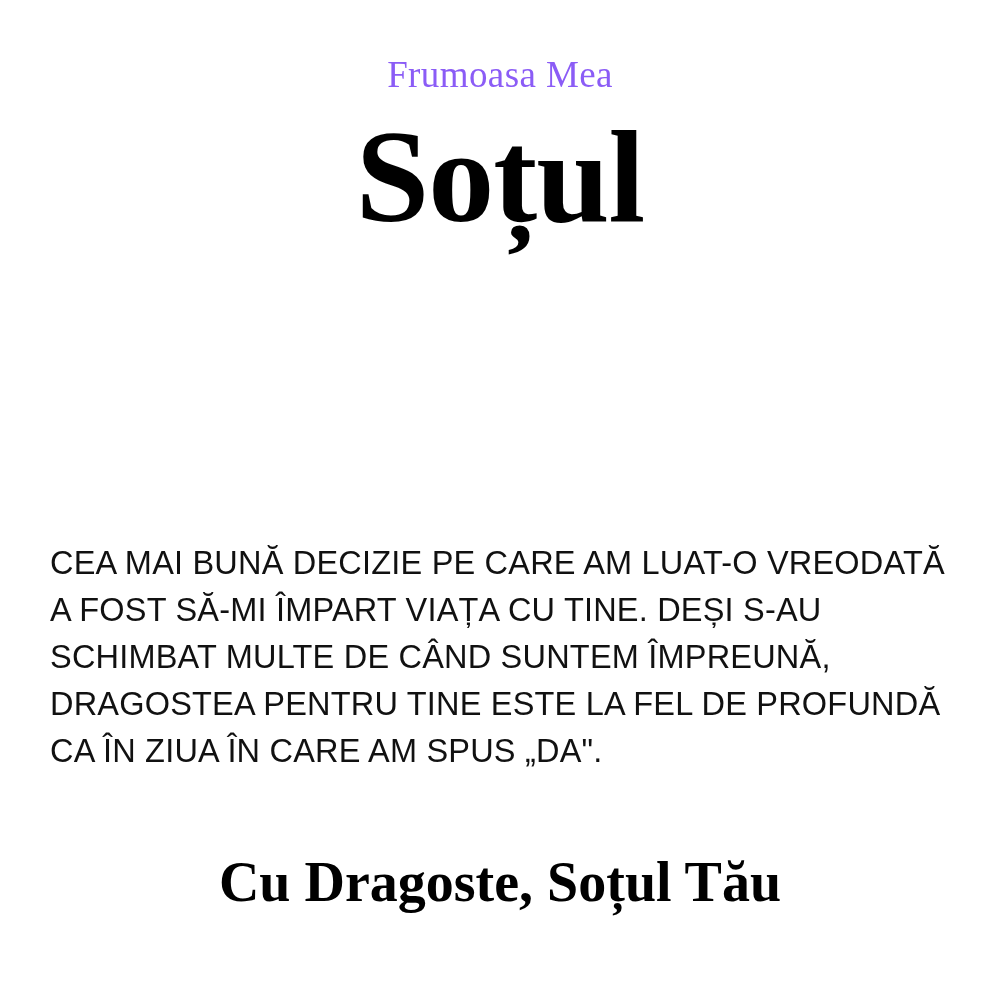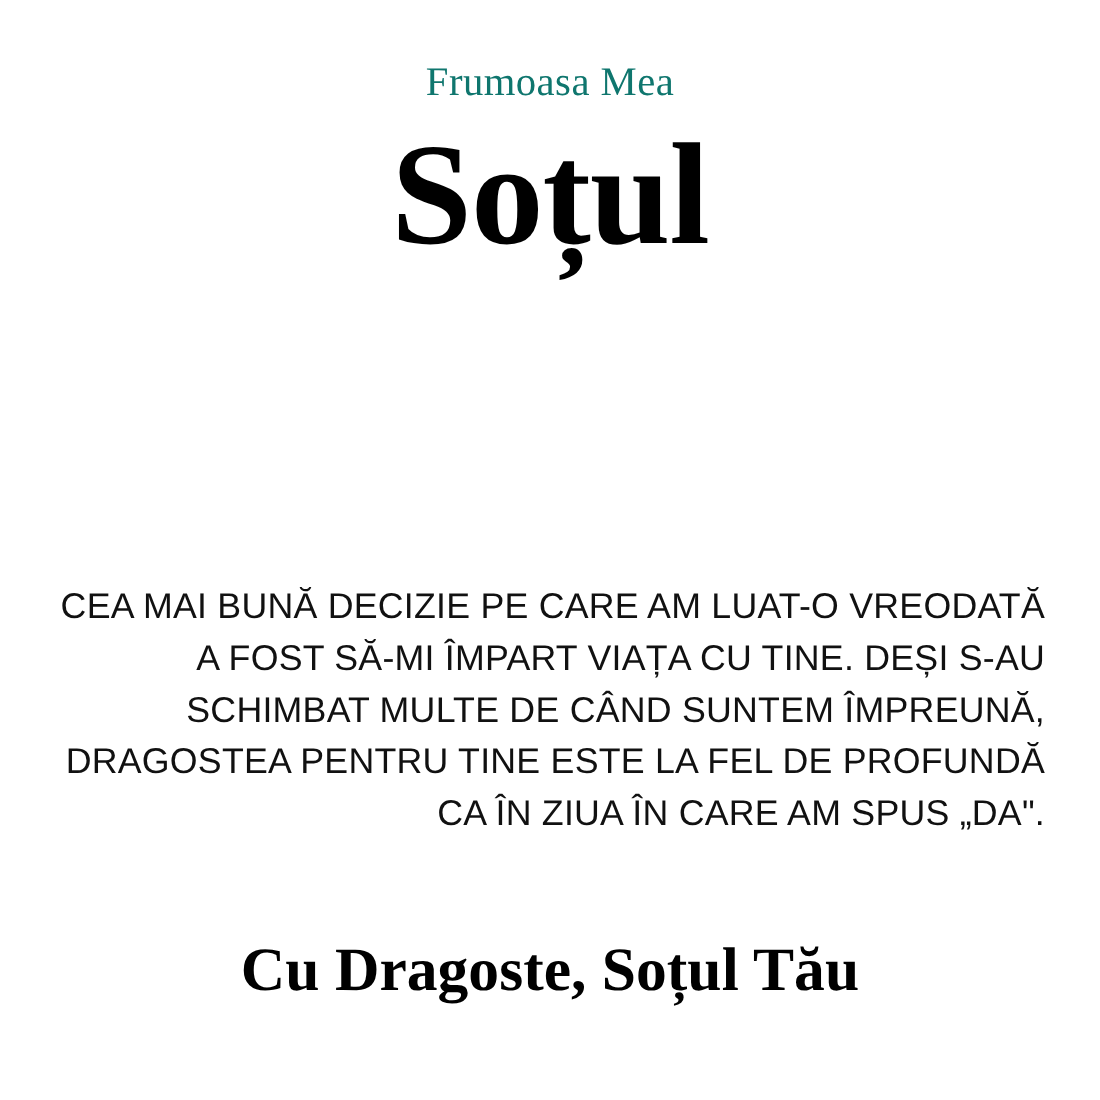--- a/index.html
+++ b/index.html
@@ -21,40 +21,40 @@
     box-sizing: border-box;
     display: flex;
     flex-direction: column;
     align-items: center;
   }
   .eyebrow {
     font-family: "Liberation Serif", serif;
     font-size: 37px;
     line-height: 1.1;
     letter-spacing: 0.4px;
-    color: #0f766e;
+    color: #8b5cf6;
     margin-top: 55px;
     text-align: center;
   }
   .headline {
     font-family: "Liberation Serif", serif;
     font-weight: bold;
     font-size: 132px;
     line-height: 1.05;
     letter-spacing: -1px;
     color: #000000;
     margin-top: 12px;
     text-align: center;
   }
   .body-block {
     position: absolute;
-    top: 528px;
+    top: 540px;
     left: 50px;
     width: 900px;
-    text-align: right;
+    text-align: left;
     font-family: "Liberation Sans", sans-serif;
     font-size: 32.5px;
     line-height: 47px;
     letter-spacing: 0.2px;
     color: #111111;
   }
   .signature {
     position: absolute;
     top: 852px;
     left: 0;

